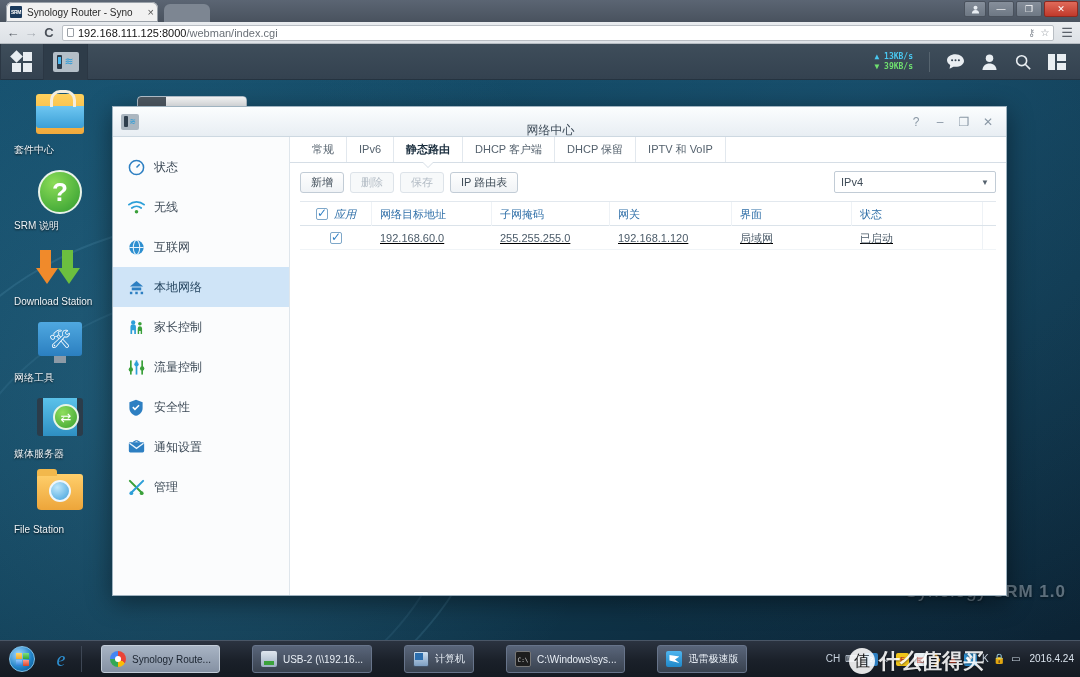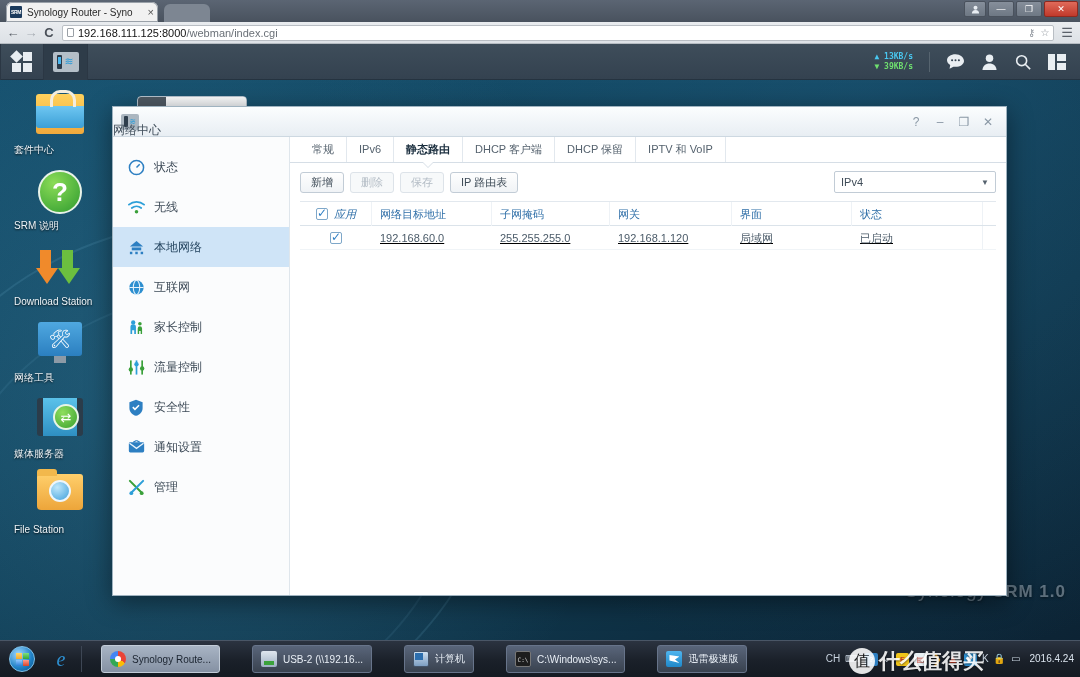--- a/index.html
+++ b/index.html
@@ -176,21 +176,21 @@
   }
   .appwin-title {
     height: 30px; background: linear-gradient(#fbfdfe,#e8eef3);
     border-bottom: 1px solid #cdd8e1; display: flex; align-items: center; position: relative;
   }
   .appwin-icon { width: 18px; height: 16px; margin-left: 8px; background:#aab6c0; border-radius:2px;
     display:flex; align-items:center; justify-content:center; gap:1px; }
   .appwin-icon .b { width:4px;height:11px;background:#2e3e4c;border-radius:1px; }
   .appwin-icon .w { font-size:8px; color:#2a9bd8; line-height:1; }
   .appwin-title .ttl {
-    position: absolute; left: 0; right: 18px; text-align: left; font-size: 12px; color: #3f4d5a; margin-top: 18px;
+    position: absolute; left: 0; right: 18px; text-align: center; font-size: 12px; color: #3f4d5a; margin-top: 18px;
   }
   .appwin-ctrls { margin-left: auto; display: flex; gap: 0; padding-right: 6px; z-index:2; }
   .appwin-ctrls span {
     width: 24px; height: 24px; display: flex; align-items: center; justify-content: center;
     color: #8a98a5; font-size: 12px;
   }
   .appwin-body { flex: 1 1 auto; display: flex; min-height: 0; }
 
   .app-sidebar {
     width: 177px; background: #fbfcfd; border-right: 1px solid #dfe6ec;
@@ -505,41 +505,41 @@
           <div class="side-item">
             <span class="side-ico">
               <svg width="17" height="15" viewBox="0 0 18 15">
                   <path d="M1 4.5a12 12 0 0 1 16 0" fill="none" stroke="#2d9fd8" stroke-width="1.9" stroke-linecap="round"></path>
                   <path d="M4 8a8 8 0 0 1 10 0" fill="none" stroke="#2d9fd8" stroke-width="1.9" stroke-linecap="round"></path>
                   <circle cx="9" cy="12" r="1.9" fill="#3aa03a"></circle>
                 </svg>
             </span>
             <span>无线</span>
           </div>
+          <div class="side-item">
+            <span class="side-ico">
+              <svg width="17" height="17" viewBox="0 0 18 18">
+                  <circle cx="9" cy="9" r="7.6" fill="#2d8fd0"></circle>
+                  <ellipse cx="9" cy="9" rx="3.4" ry="7.6" fill="none" stroke="#e8f3fb" stroke-width="1.1"></ellipse>
+                  <line x1="1.4" y1="9" x2="16.6" y2="9" stroke="#e8f3fb" stroke-width="1.1"></line>
+                </svg>
+            </span>
+            <span>互联网</span>
+          </div>
           <div class="side-item active">
             <span class="side-ico">
               <svg width="17" height="17" viewBox="0 0 18 18">
                   <path d="M9 2l7 6H2z" fill="#2d7fc2"></path>
                   <rect x="4" y="9" width="10" height="3" fill="#2d7fc2"></rect>
                   <rect x="2" y="13.5" width="2.6" height="2.6" fill="#2d7fc2"></rect>
                   <rect x="7.7" y="13.5" width="2.6" height="2.6" fill="#2d7fc2"></rect>
                   <rect x="13.4" y="13.5" width="2.6" height="2.6" fill="#2d7fc2"></rect>
                 </svg>
             </span>
             <span>本地网络</span>
-          </div>
-          <div class="side-item">
-            <span class="side-ico">
-              <svg width="17" height="17" viewBox="0 0 18 18">
-                  <circle cx="9" cy="9" r="7.6" fill="#2d8fd0"></circle>
-                  <ellipse cx="9" cy="9" rx="3.4" ry="7.6" fill="none" stroke="#e8f3fb" stroke-width="1.1"></ellipse>
-                  <line x1="1.4" y1="9" x2="16.6" y2="9" stroke="#e8f3fb" stroke-width="1.1"></line>
-                </svg>
-            </span>
-            <span>互联网</span>
           </div>
           <div class="side-item">
             <span class="side-ico">
               <svg width="17" height="17" viewBox="0 0 18 18">
                   <circle cx="5.5" cy="3.6" r="2.3" fill="#2d9fd8"></circle>
                   <path d="M2.6 16V8.5a2.9 2.9 0 0 1 5.8 0V16H6.6v-4H4.4v4z" fill="#2d9fd8"></path>
                   <circle cx="12.6" cy="5" r="1.9" fill="#3aa03a"></circle>
                   <path d="M10.3 16v-6a2.3 2.3 0 0 1 4.6 0v6h-1.5v-3.2h-1.6V16z" fill="#3aa03a"></path>
                 </svg>
             </span>

